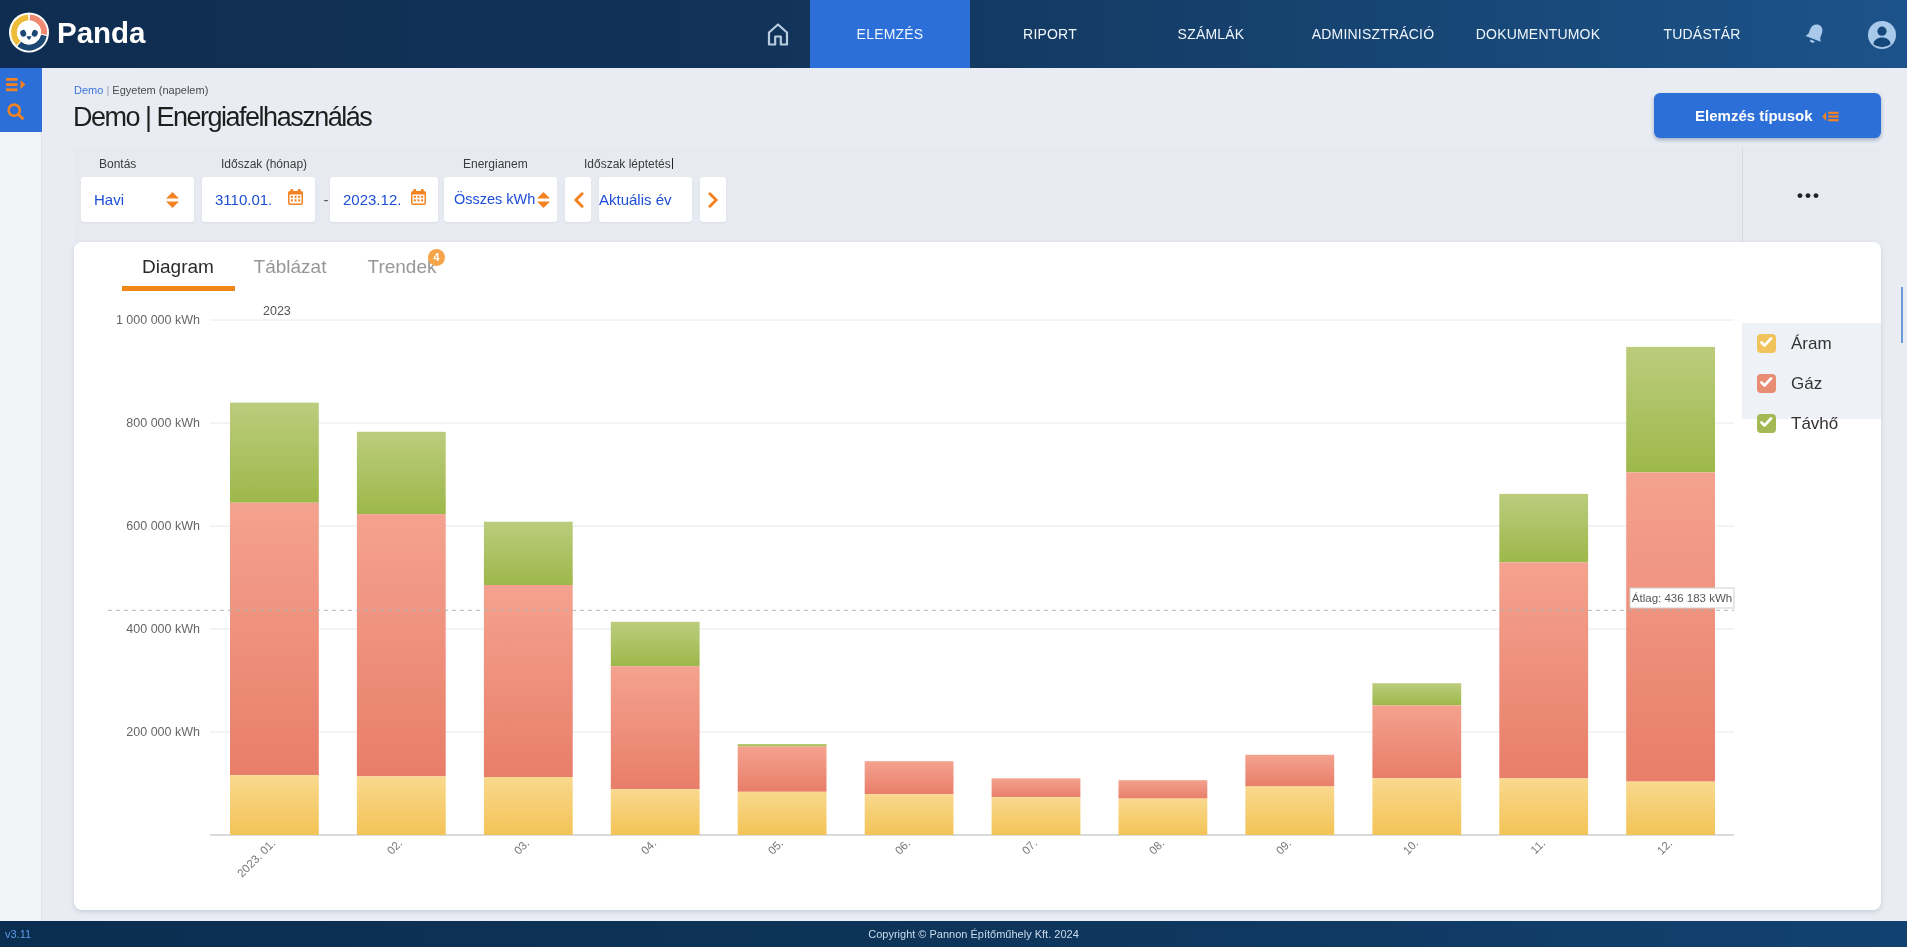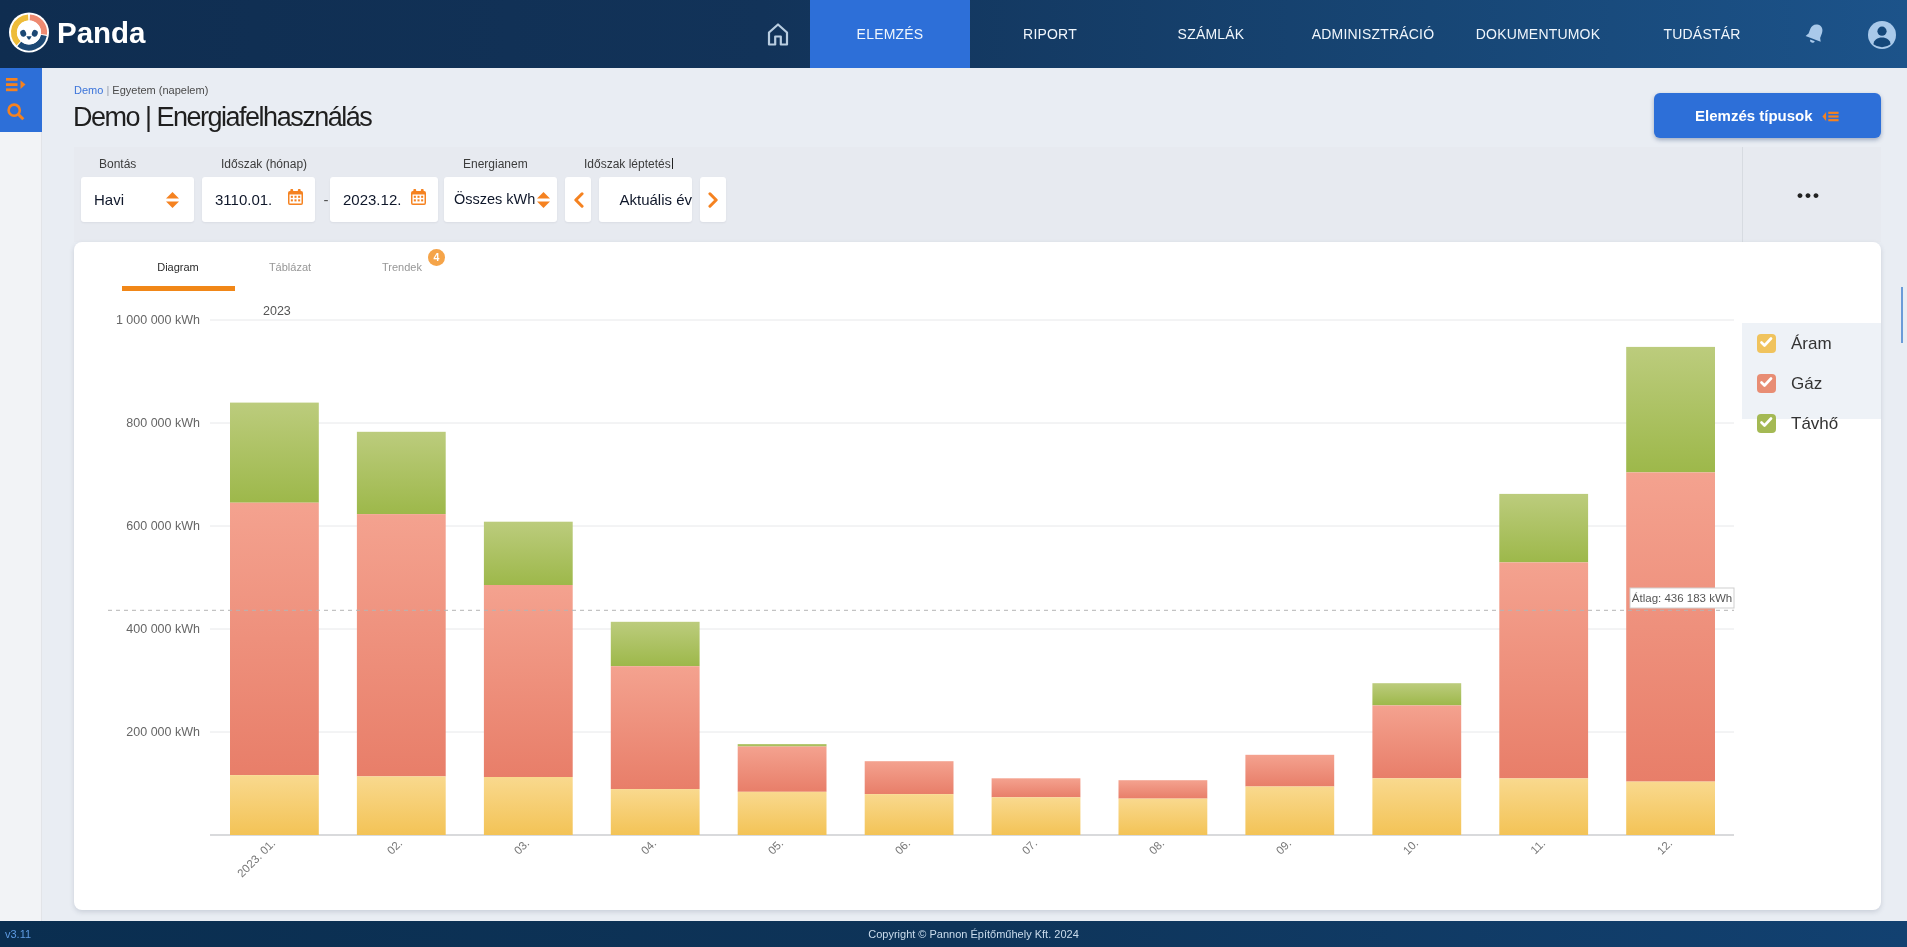--- a/index.html
+++ b/index.html
@@ -12,24 +12,24 @@
 #activetab{left:810px;top:0;width:160px;height:68px;background:#2d6fd8}
 #sidebar{left:0;top:68px;width:42px;height:879px;background:#f2f3f6;border-right:1px solid #e2e4e8}
 #sbblue{left:0;top:68px;width:42px;height:64px;background:#2d6fd8}
 #bc{left:74px;top:84px;font-size:11px;color:#4a4a4a}
 #title{left:73px;top:102px;font-size:27px;color:#1f1f1f;font-weight:normal;letter-spacing:-1.5px}
 #btn{left:1654px;top:93px;width:227px;height:45px;background:#2d6fd8;border-radius:6px;box-shadow:0 2px 4px rgba(20,50,100,.35);color:#fff;font-size:15px;font-weight:bold;text-align:center;line-height:45px}
 #fpanel{left:74px;top:147px;width:1807px;height:95px;background:#e7eaf0}
 #fdiv{left:1742px;top:147px;width:1px;height:95px;background:#d7dbe1}
 #dots{left:1797px;top:186px;font-size:17px;font-weight:bold;color:#222;letter-spacing:2px}
 .flabel{top:157px;font-size:12px;color:#3c3c3c}
-.ctrl{top:177px;height:45px;background:#fff;border-radius:3px;box-shadow:0 1px 2px rgba(60,70,90,.08);font-size:15px;color:#0f172a}
+.ctrl{top:177px;height:45px;background:#fff;border-radius:3px;box-shadow:0 1px 2px rgba(60,70,90,.08);font-size:15px;color:#1d4ed8}
 .ctxt{position:absolute;left:13px;top:0;line-height:45px;white-space:nowrap}
 #card{left:74px;top:242px;width:1807px;height:668px;background:#fff;border-radius:8px;box-shadow:0 2px 5px rgba(60,70,100,.18)}
-.tab{top:242px;height:56px;line-height:50px;font-size:11px;transform:translateX(-50%)}
+.tab{top:242px;height:56px;line-height:50px;font-size:19px;transform:translateX(-50%)}
 #tabline{left:122px;top:286px;width:113px;height:5px;background:#f18718}
 #badge{left:428px;top:249px;width:17px;height:17px;border-radius:50%;background:#f5a449;color:#fff;font-size:10.5px;font-weight:bold;text-align:center;line-height:17px}
 #legend{left:1742px;top:323px;width:139px;height:96px;background:#eef2f7}
 .litem{left:15px;width:19px;height:19px;border-radius:4px}
 .ltext{left:49px;font-size:17px;color:#333}
 #footer{left:0;top:921px;width:1907px;height:26px;background:linear-gradient(90deg,#0a2e50 0%,#0e3459 50%,#124171 100%);color:#cadcec;font-size:11px;text-align:center;line-height:26px;padding-left:40px}
 #ver{left:5px;top:921px;color:#5e9be2;font-size:11px;line-height:26px}
 #thumb{left:1901px;top:287px;width:2px;height:56px;background:#6b9bd8}
 </style>
 </head>
@@ -155,21 +155,21 @@
         <path d="M 0 7 L 14 7 L 7 0 Z"></path>
         <path d="M 0 10 L 14 10 L 7 17 Z"></path>
       </g>
     </svg>
   </div>
 <div class="abs ctrl" style="left:565px;width:26px">
     <svg width="11" height="16" viewBox="0 0 12 18" style="position:absolute;left:8px;top:15px" fill="none" stroke="#f58220" stroke-width="3.4" stroke-linecap="round" stroke-linejoin="round">
       <path d="M 10 2 L 3 9 L 10 16"></path>
     </svg>
   </div>
-<div class="abs ctrl" style="left:599px;width:93px;text-align:right;line-height:45px">Aktuális év</div>
+<div class="abs ctrl" style="left:599px;width:93px;text-align:left;line-height:45px">Aktuális év</div>
 <div class="abs ctrl" style="left:700px;width:26px">
     <svg width="11" height="16" viewBox="0 0 12 18" style="position:absolute;left:8px;top:15px" fill="none" stroke="#f58220" stroke-width="3.4" stroke-linecap="round" stroke-linejoin="round">
       <path d="M 2 2 L 9 9 L 2 16"></path>
     </svg>
   </div>
 <div class="abs" id="card"></div>
 <div class="abs tab" style="left:178px;color:#2b2b2b">Diagram</div>
 <div class="abs tab" style="left:290px;color:#979797">Táblázat</div>
 <div class="abs tab" style="left:402px;color:#979797">Trendek</div>
 <div class="abs" id="tabline"></div>

